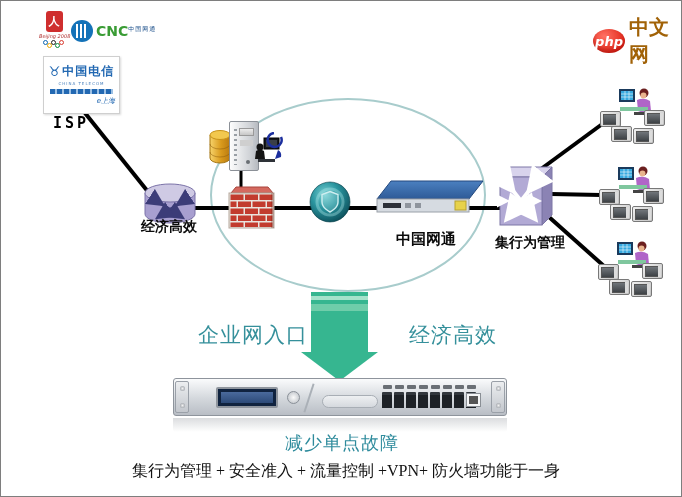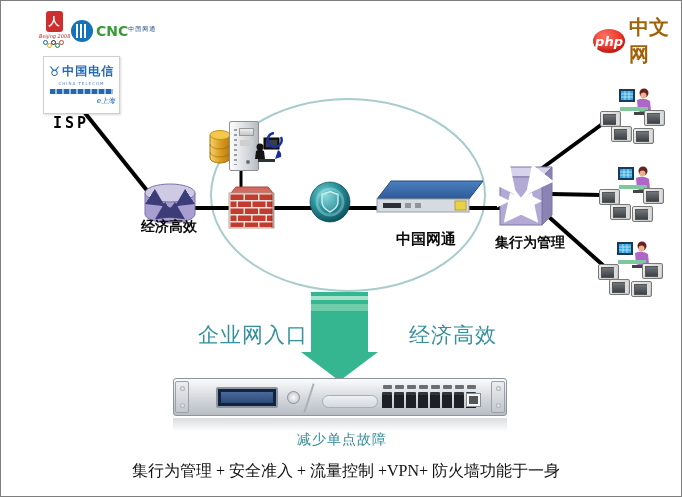--- a/index.html
+++ b/index.html
@@ -107,21 +107,21 @@
   .pis i{width:9px;height:4px;background:#6a6f75;border-radius:1px;}
   .ports{position:absolute;left:208px;top:13px;display:flex;gap:2px;}
   .ports i{width:10px;height:16px;background:#1d2126;border-radius:1px 1px 0 0;border-top:3px solid #32373d;}
   .usb{position:absolute;left:292px;top:14px;width:15px;height:14px;background:#f4f5f6;border:1px solid #8a8f95;}
   .usb::before{content:"";position:absolute;left:2px;top:2px;right:2px;height:4px;background:#555;}
   .usb::after{content:"";position:absolute;left:2px;bottom:2px;right:2px;height:4px;background:#555;}
   .reflection{left:172px;top:417px;width:334px;height:14px;z-index:1;opacity:.45;border-radius:0 0 3px 3px;
               background:linear-gradient(rgba(140,146,153,.7),rgba(255,255,255,0));}
 
   
-  .caption{left:0;top:430px;width:682px;text-align:center;z-index:3;font-size:14px;color:#2e8b9c;
+  .caption{left:0;top:430px;width:682px;text-align:center;z-index:3;font-size:18px;color:#2e8b9c;
            letter-spacing:1px;font-family:"Liberation Serif","DejaVu Serif",serif;}
   .summary{left:0;top:460px;width:682px;text-align:center;z-index:3;font-size:16px;color:#111;
            font-family:"Liberation Serif","DejaVu Serif",serif;padding-left:8px;}
 </style>
 </head>
 <body>
 
 <div class="canvas">
 
   <svg class="layer-wires" width="682" height="497">

